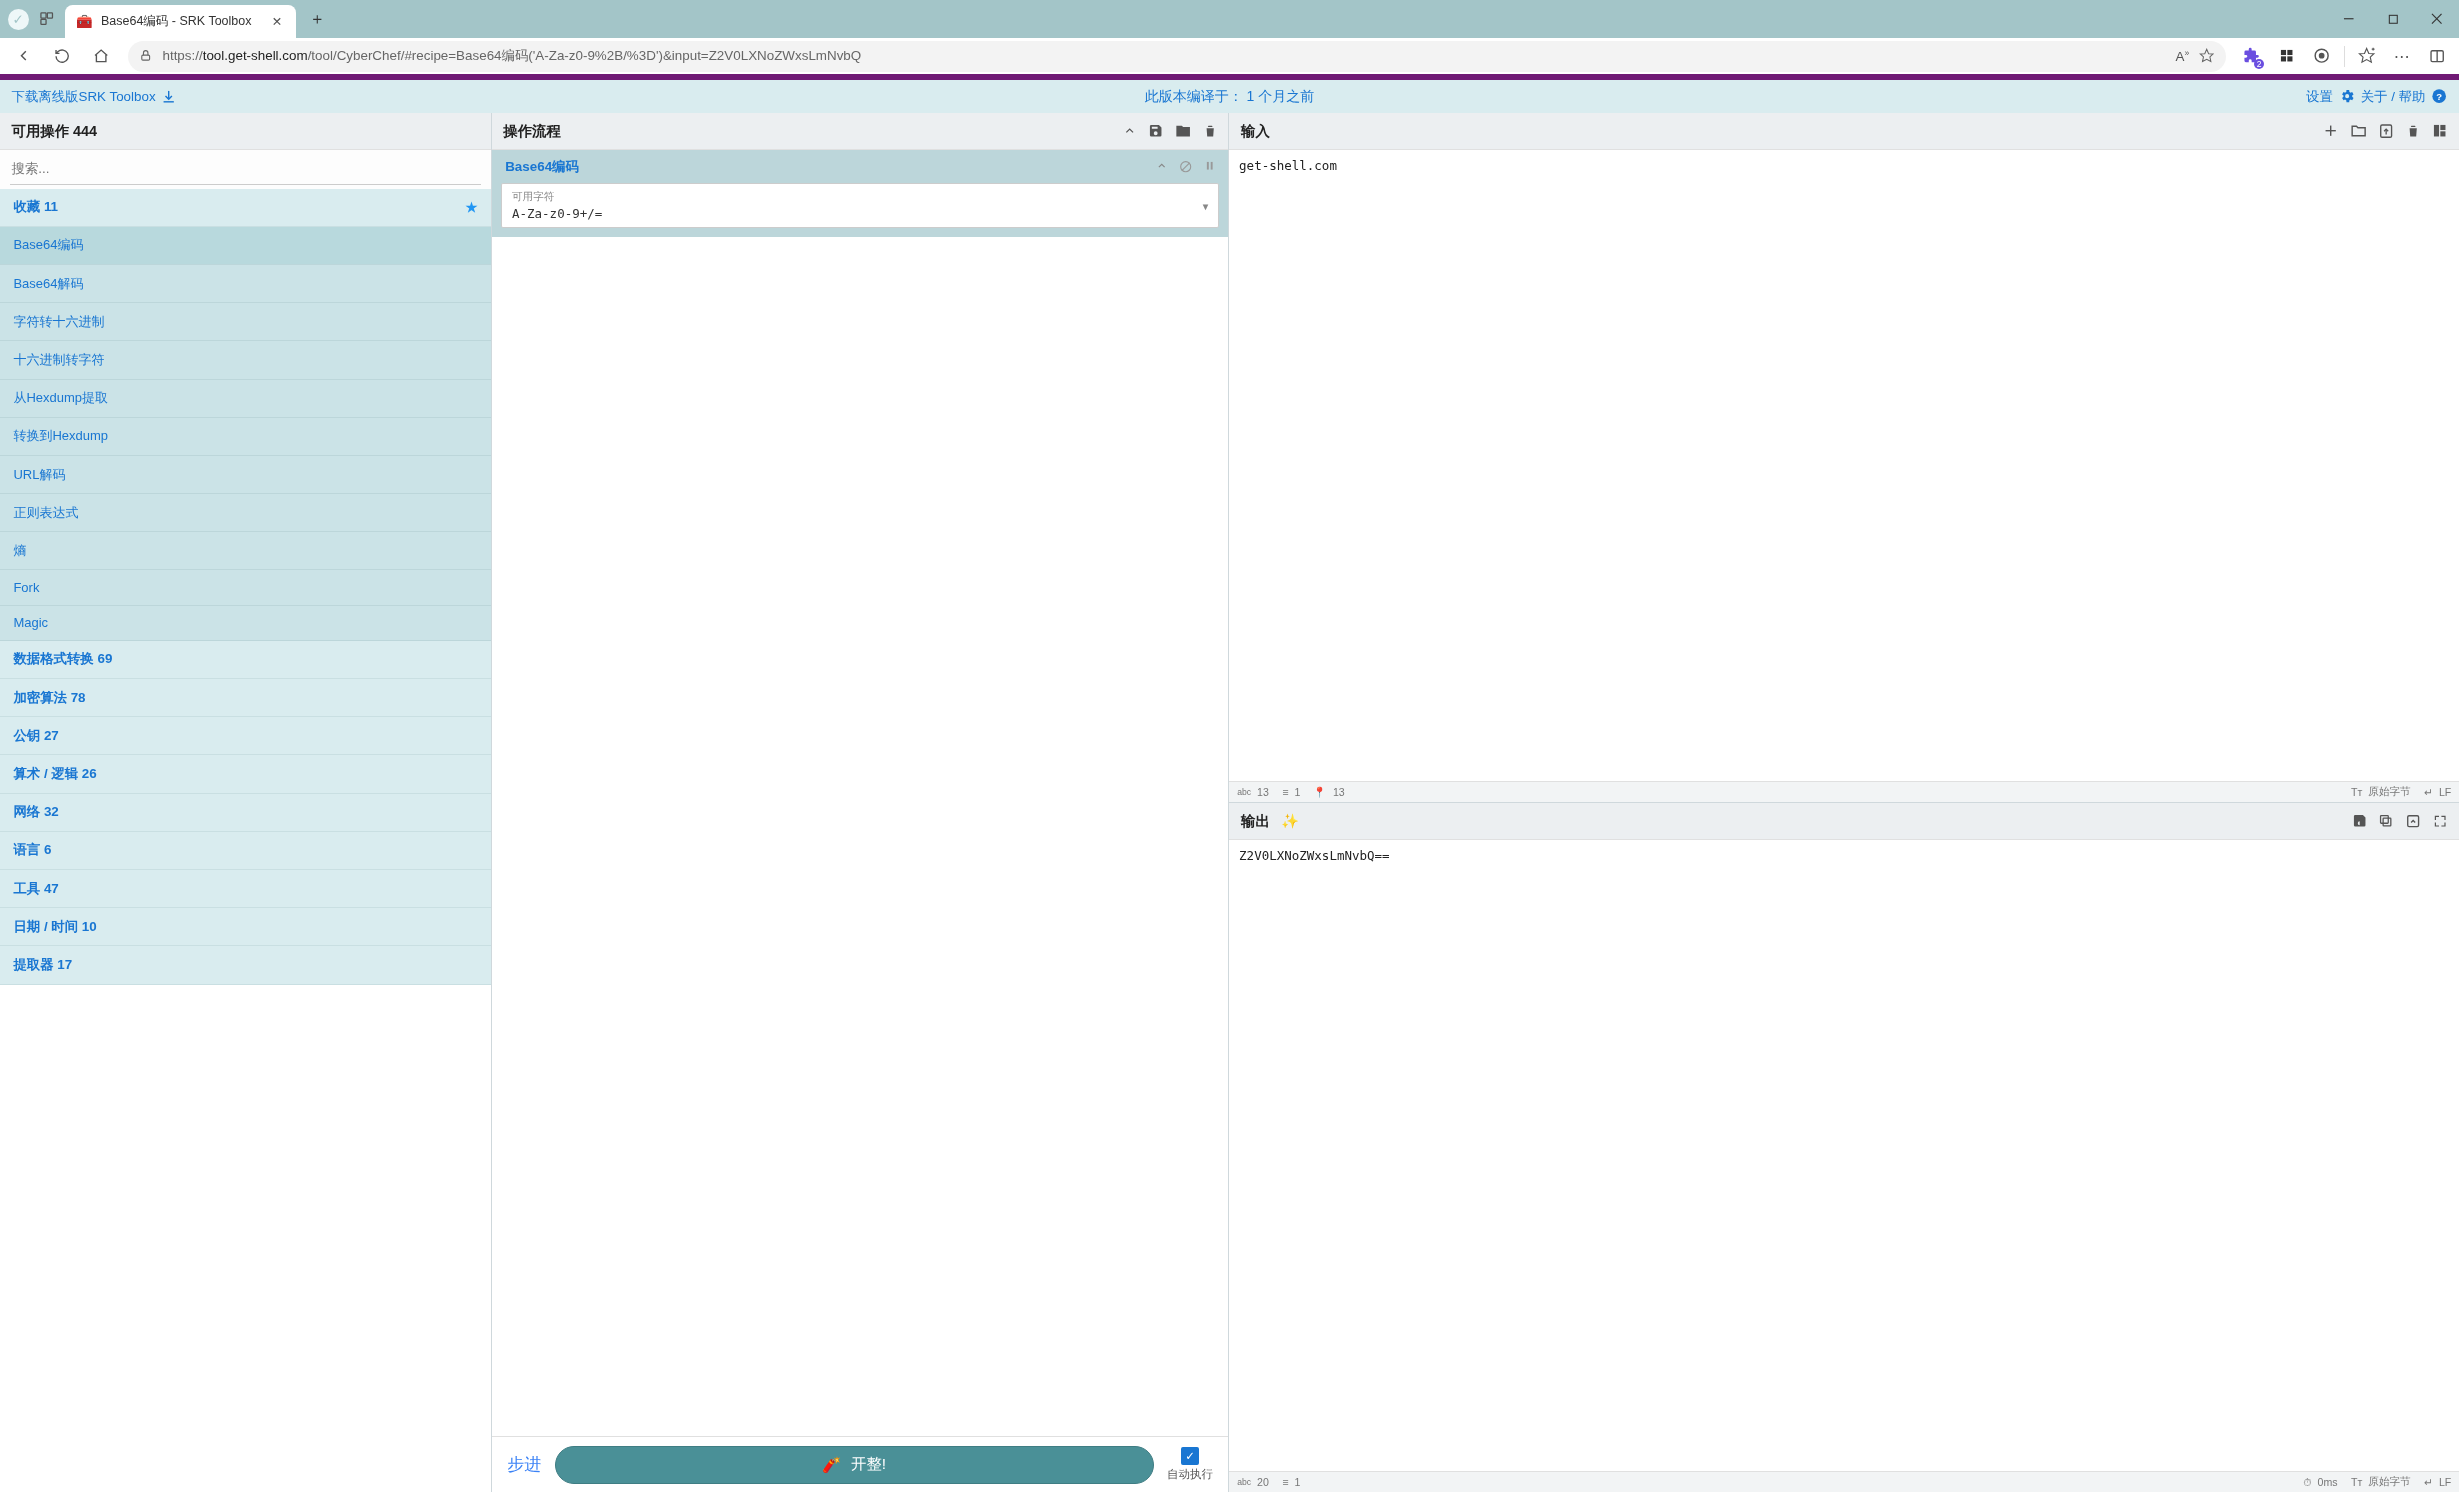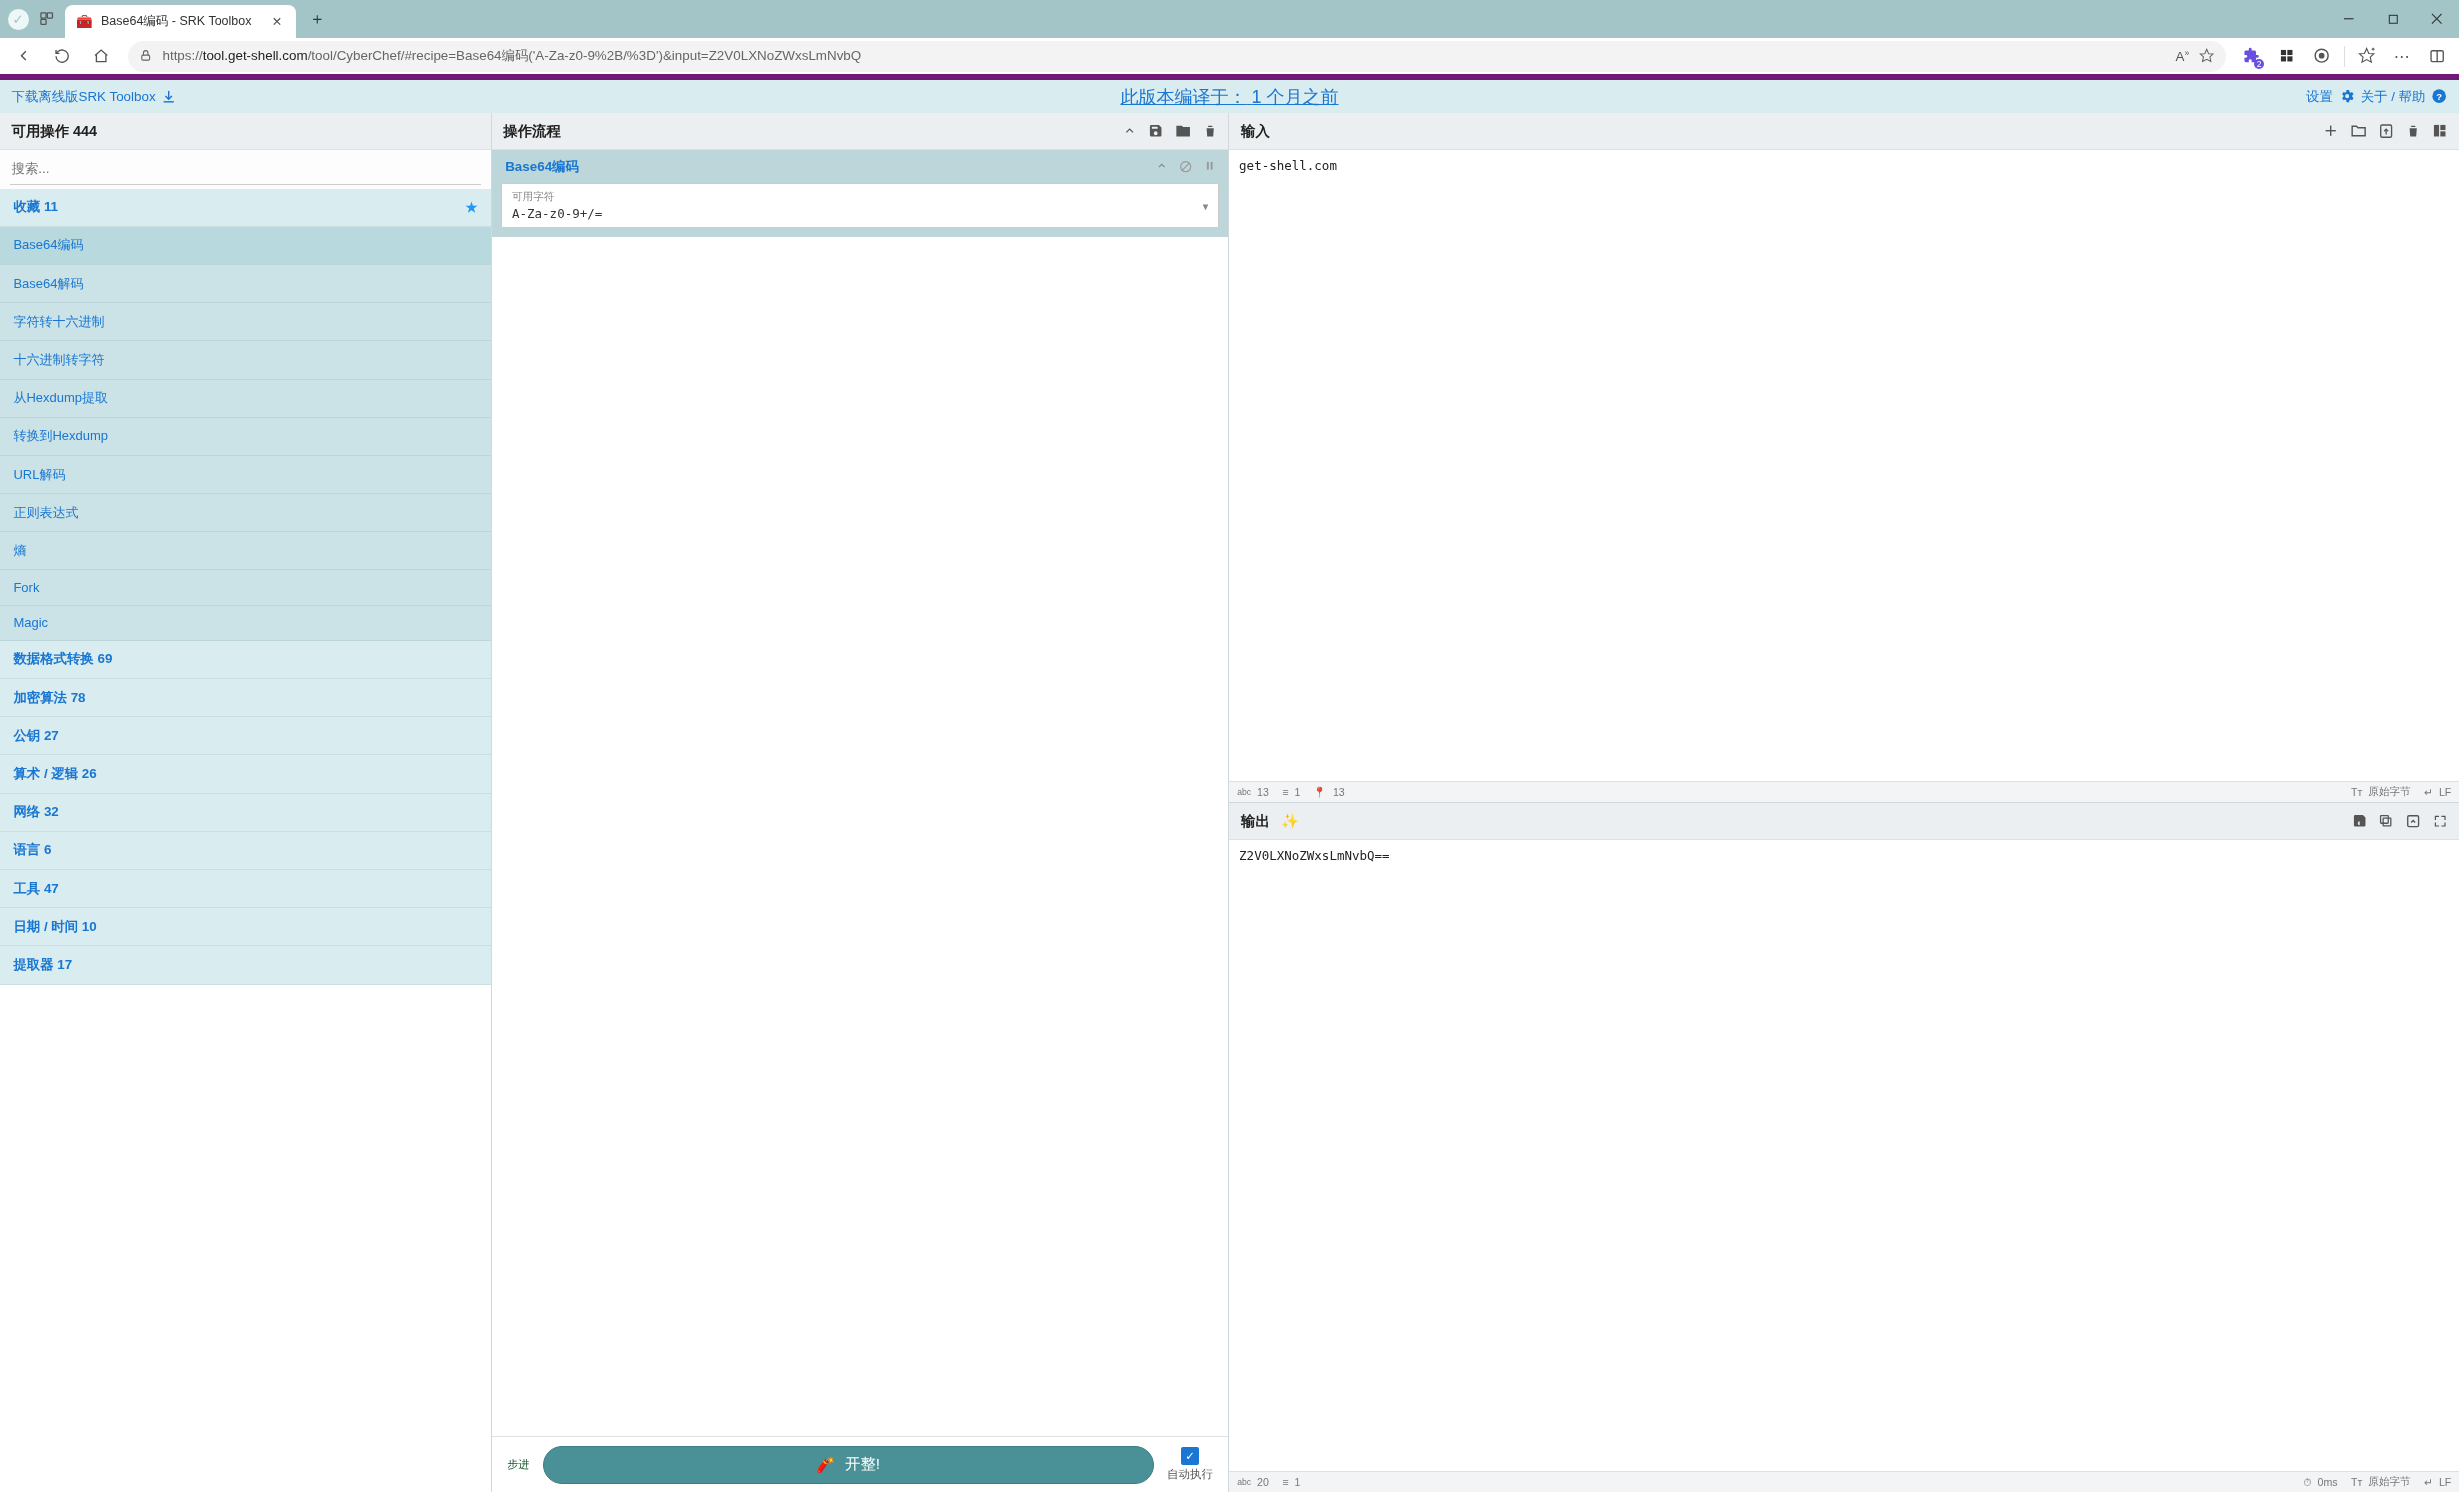--- a/index.html
+++ b/index.html
@@ -27,21 +27,21 @@
 .urlbar .url-text { flex: 1; white-space: nowrap; overflow: hidden; color: #666; }
 .urlbar .url-text .host { color: #222; }
 .tb-right { display: flex; align-items: center; gap: 1.9px; }
 .ext-icon { width: 33px; height: 33px; display: flex; align-items: center; justify-content: center; cursor: pointer; color: #555; position: relative; }
 .badge { position: absolute; right: 3.8px; bottom: 3.8px; background: #6a4ee0; color: #fff; font-size: 8.6px; border-radius: 5.8px; padding: 0 2.9px; }
 
 
 .app-banner { height: 33px; background: #d9ecef; display: flex; align-items: center; justify-content: center; position: relative; padding: 0 11.5px; font-size: 13.4px; }
 .banner-left { position: absolute; left: 11.5px; display: flex; align-items: center; gap: 5.8px; }
 .banner-left a, .banner-center a, .banner-right a { color: #1976d2; text-decoration: none; }
-.banner-center { color: #1976d2; font-size: 18px; text-decoration: underline; }
+.banner-center { color: #1976d2; font-size: 14px; }
 .banner-right { position: absolute; right: 11.5px; display: flex; align-items: center; gap: 5.8px; color: #1976d2; }
 .banner-right .icn { color: #1976d2; }
 
 
 .workspace { display: flex; height: calc(100% - 38px - 42px - 33px); }
 .col { display: flex; flex-direction: column; border-right: 1px solid #cfd8dc; }
 .col-ops { width: 20%; overflow: hidden; }
 .col-recipe { width: 30%; background: #f7f8fa; overflow: hidden; }
 .col-io { flex: 1; display: flex; flex-direction: column; }
 
@@ -66,21 +66,21 @@
 .recipe-op { background: #bcd6da; margin: 0; }
 .recipe-op-header { display: flex; align-items: center; justify-content: space-between; padding: 7.7px 13.4px; font-size: 13.4px; font-weight: 600; color: #1976d2; }
 .recipe-op-header .op-icons { display: flex; gap: 11.5px; color: #888; }
 .recipe-op-header .op-icons span { cursor: pointer; }
 .recipe-arg { background: #fff; margin: 0 9.6px 9.6px 9.6px; border: 1px solid #ccc; border-radius: 1.9px; padding: 5.8px 9.6px; position: relative; font-size: 11.5px; }
 .recipe-arg .arg-label { color: #888; font-size: 10.6px; }
 .recipe-arg .arg-value { font-family: "Consolas", monospace; font-size: 12.5px; color: #333; margin-top: 1.9px; }
 .recipe-arg .arg-cheveron { position: absolute; right: 7.7px; top: 50%; transform: translateY(-50%); color: #888; font-size: 9.6px; cursor: pointer; }
 .recipe-filler { flex: 1; }
 .recipe-footer { height: 56px; display: flex; align-items: center; justify-content: space-between; padding: 0 15.4px; gap: 13.4px; background: #fff; border-top: 1px solid #e0e0e0; }
-.step-btn { color: #14532d; font-size: 11px; cursor: pointer; }
+.step-btn { color: #3b82f6; font-size: 17px; cursor: pointer; }
 .bake-btn { flex: 1; height: 38px; background: #4a9097; border: 1px solid #3f7d83; border-radius: 19px; color: #fff; font-size: 15.4px; display: flex; align-items: center; justify-content: center; gap: 9.6px; cursor: pointer; }
 .autobake { display: flex; flex-direction: column; align-items: center; font-size: 11.5px; gap: 1.9px; color: #555; }
 .autobake .chk { width: 17.3px; height: 17.3px; background: #1976d2; border-radius: 1.9px; display: flex; align-items: center; justify-content: center; color: #fff; font-size: 11.5px; }
 
 
 .io-panel { display: flex; flex-direction: column; flex: 1; }
 .io-title { height: 37px; display: flex; justify-content: space-between; padding: 0 11.5px; font-size: 14.4px; font-weight: 600; color: #212121; background: #eceff1; border-bottom: 1px solid #e0e0e0; }
 .io-title .io-left { display: flex; align-items: center; gap: 11.5px; }
 .io-title .io-icons { display: flex; gap: 11.5px; color: #555; }
 .io-title .io-icons span { cursor: pointer; display:flex; align-items:center; }

